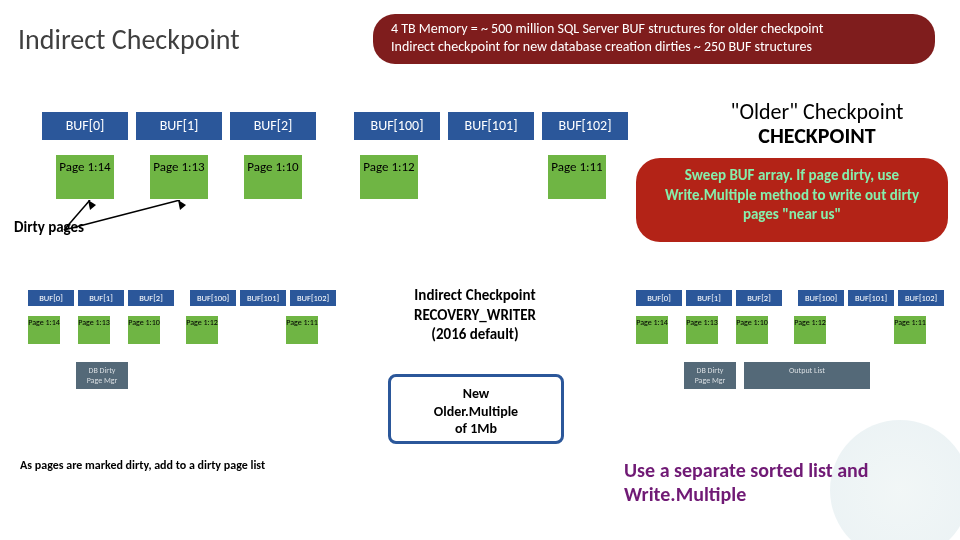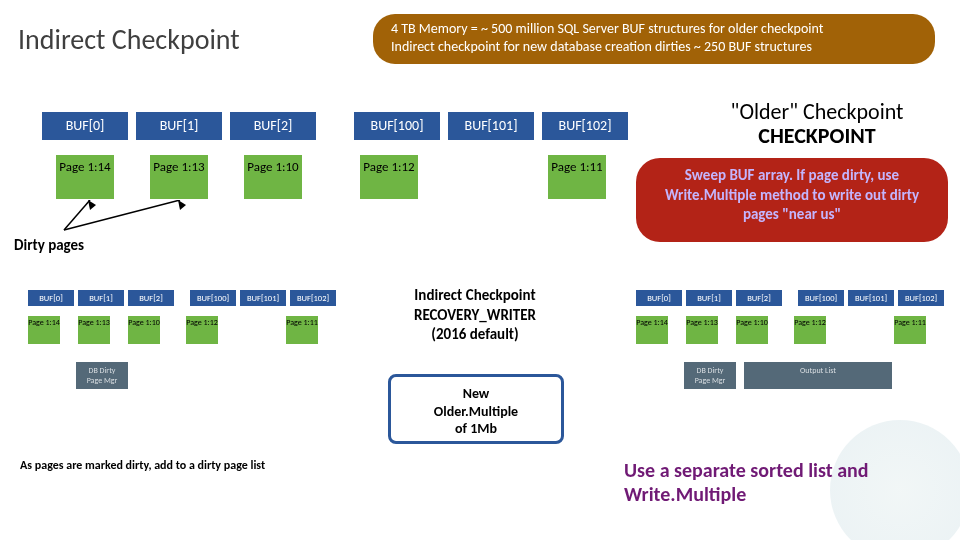--- a/index.html
+++ b/index.html
@@ -18,21 +18,21 @@
     font-size: 28px;
     font-weight: 400;
     color: #3f3f3f;
   }
   .green-pill {
     position: absolute;
     left: 373px;
     top: 14px;
     width: 562px;
     height: 50px;
-    background: #a16207;
+    background: #7f1d1d;
     border-radius: 22px;
     padding: 6px 18px;
     color: #fff;
     font-size: 14px;
     line-height: 1.3;
   }
   .green-pill .l { display: block; }
 
   
   .big-buf-row {
@@ -77,21 +77,21 @@
     left: 60px;
     top: 200px;
     width: 200px;
     height: 30px;
   }
   .vlines svg { display:block; }
 
   .dirty-pages-label {
     position: absolute;
     left: 14px;
-    top: 236px;
+    top: 218px;
     font-size: 15px;
     font-weight: 700;
     color: #000;
   }
 
   
   .older-head {
     position: absolute;
     left: 682px;
     top: 100px;
@@ -105,21 +105,21 @@
   .older-head .sub { display:block; font-weight:700; }
 
   .red-pill {
     position: absolute;
     left: 636px;
     top: 158px;
     width: 312px;
     height: 84px;
     background: #b32317;
     border-radius: 24px;
-    color: #c4b5fd;
+    color: #86efac;
     text-align: center;
     padding: 8px 14px;
     font-size: 15px;
     font-weight: 700;
     line-height: 1.3;
   }
 
   
   .small-cluster {
     position: absolute;
@@ -154,21 +154,21 @@
   .grey-row { display: flex; gap: 8px; margin-top: 18px; margin-left: 48px;}
   .grey-box {
     background: #546978;
     color: #d9dee2;
     font-size: 8px;
     text-align: center;
     padding: 4px 6px;
     line-height:1.2;
     width: 52px;
   }
-  .grey-box.wide { width: 148px; }
+  .grey-box.wide { width: 126px; }
 
   
   .center-label-1 {
     position: absolute;
     left: 370px;
     top: 286px;
     width: 210px;
     text-align: center;
     font-size: 15px;
     font-weight: 700;

